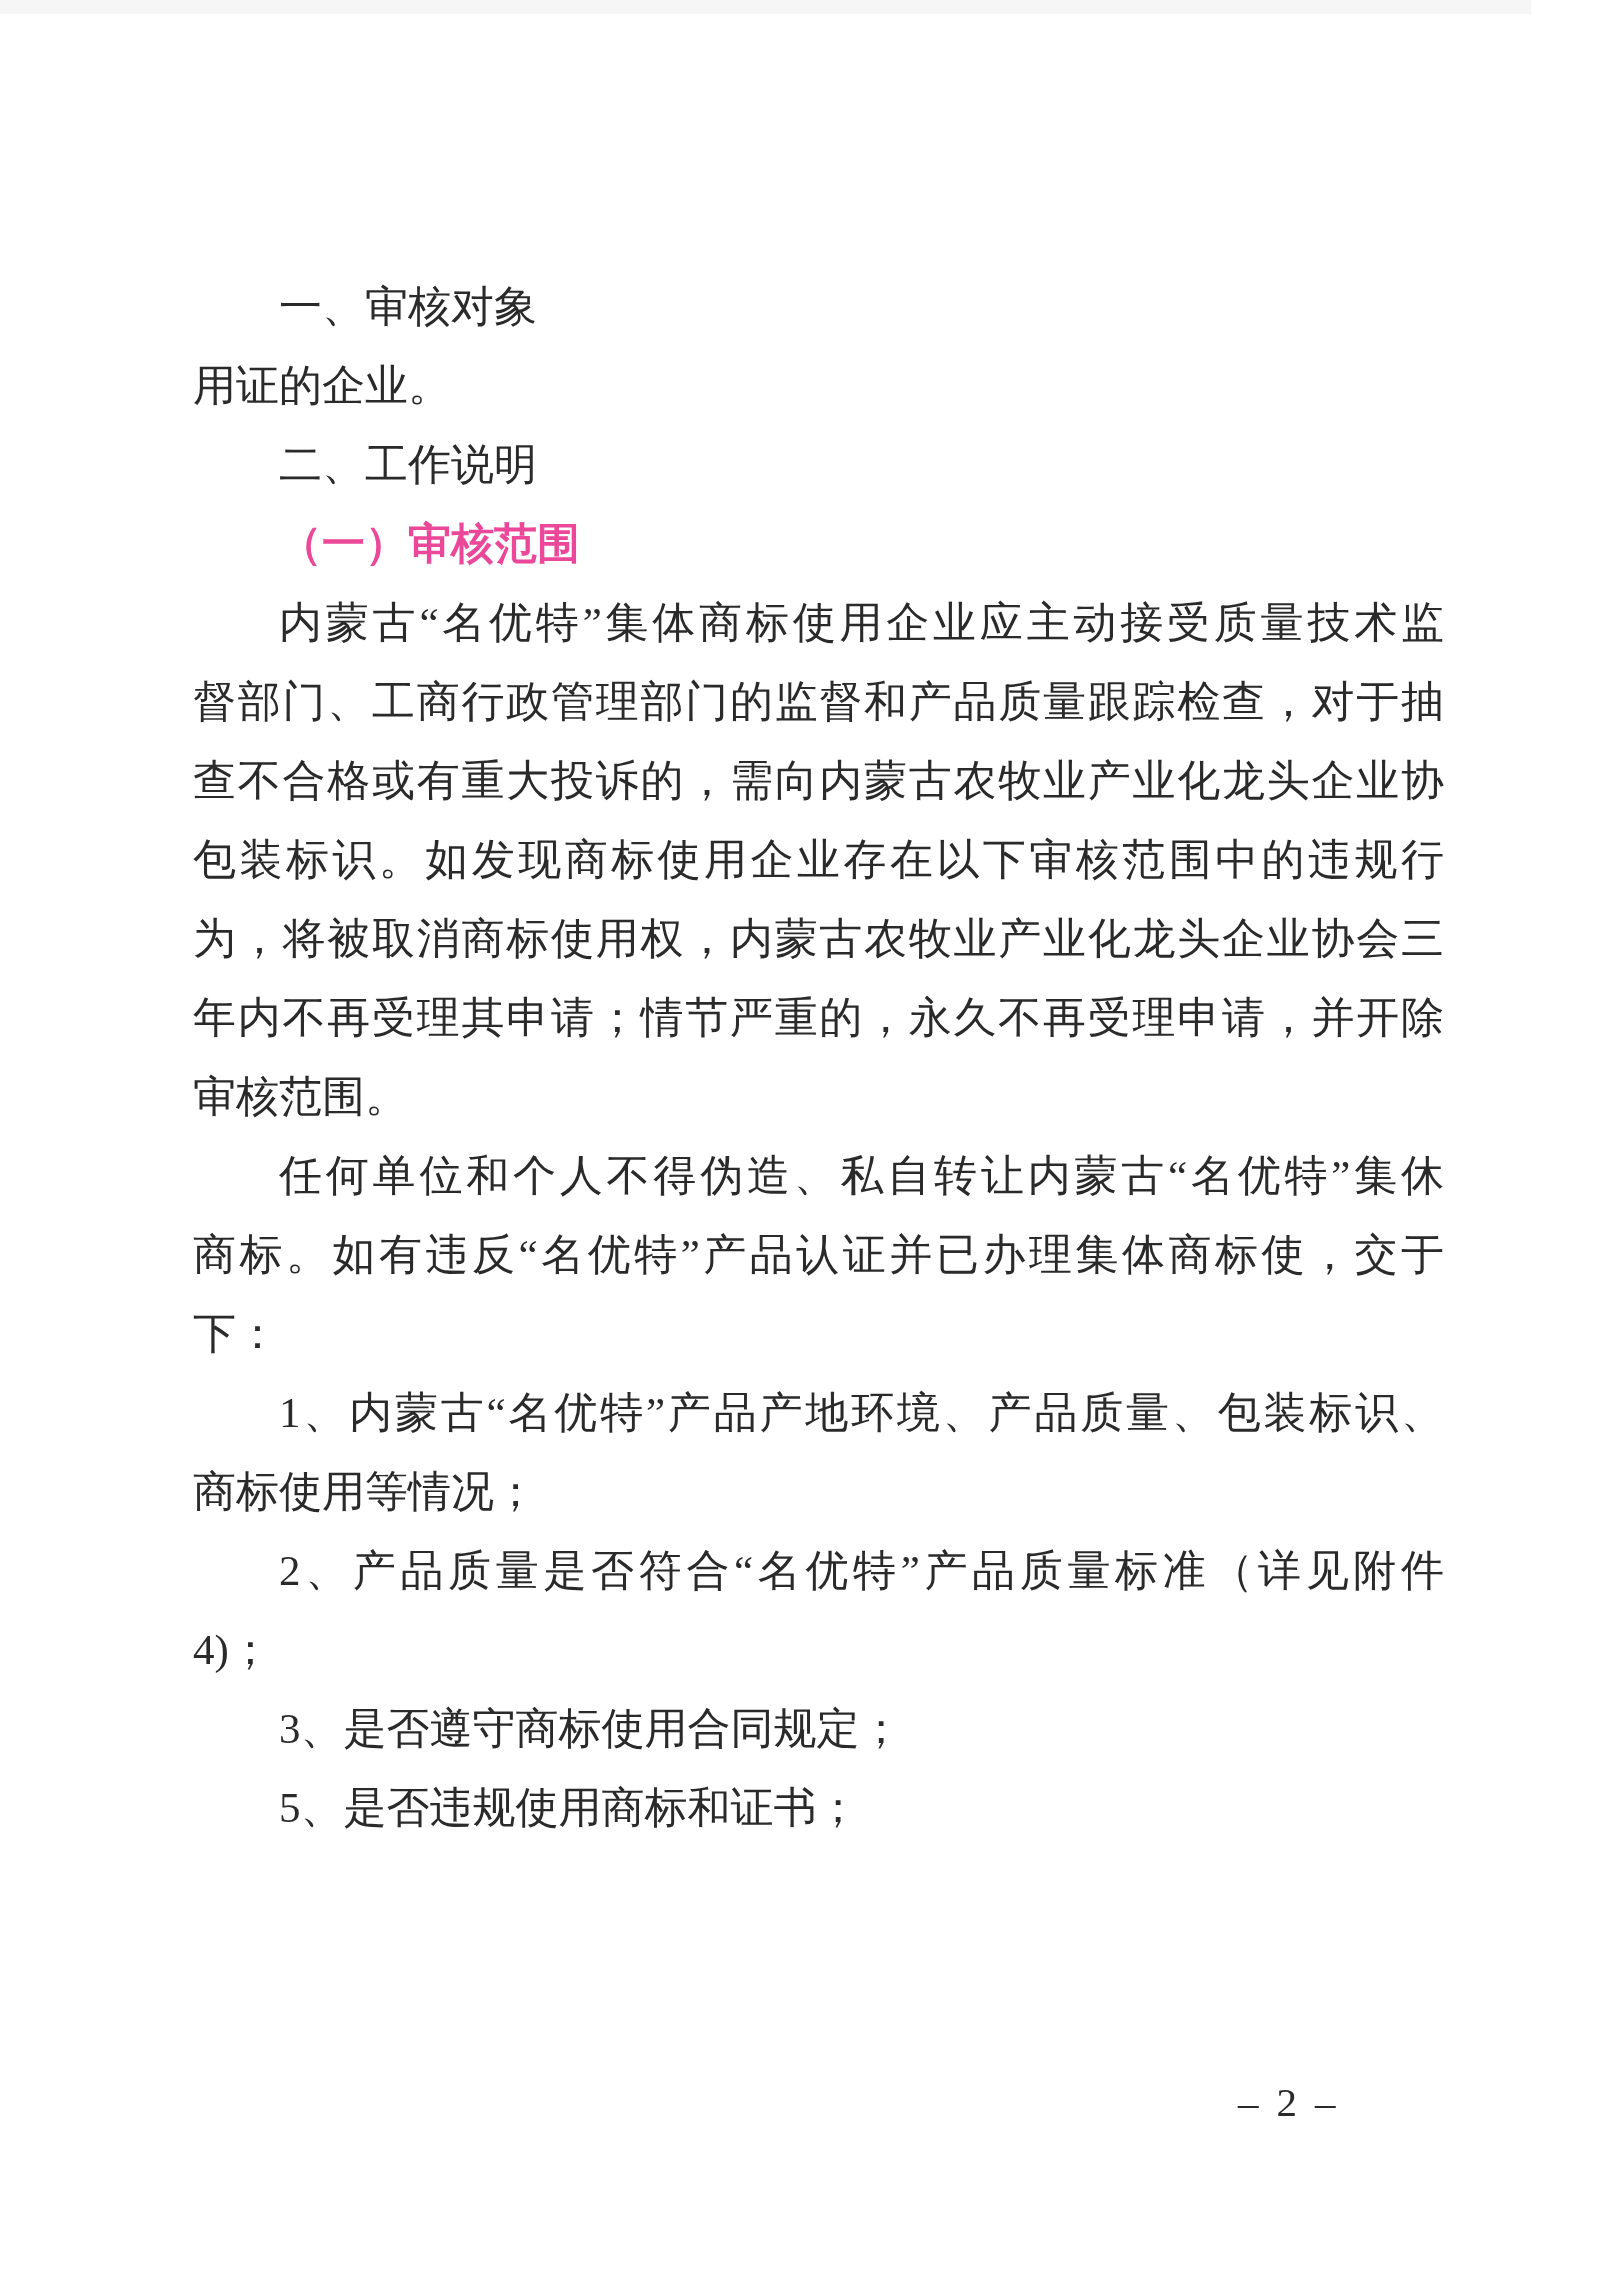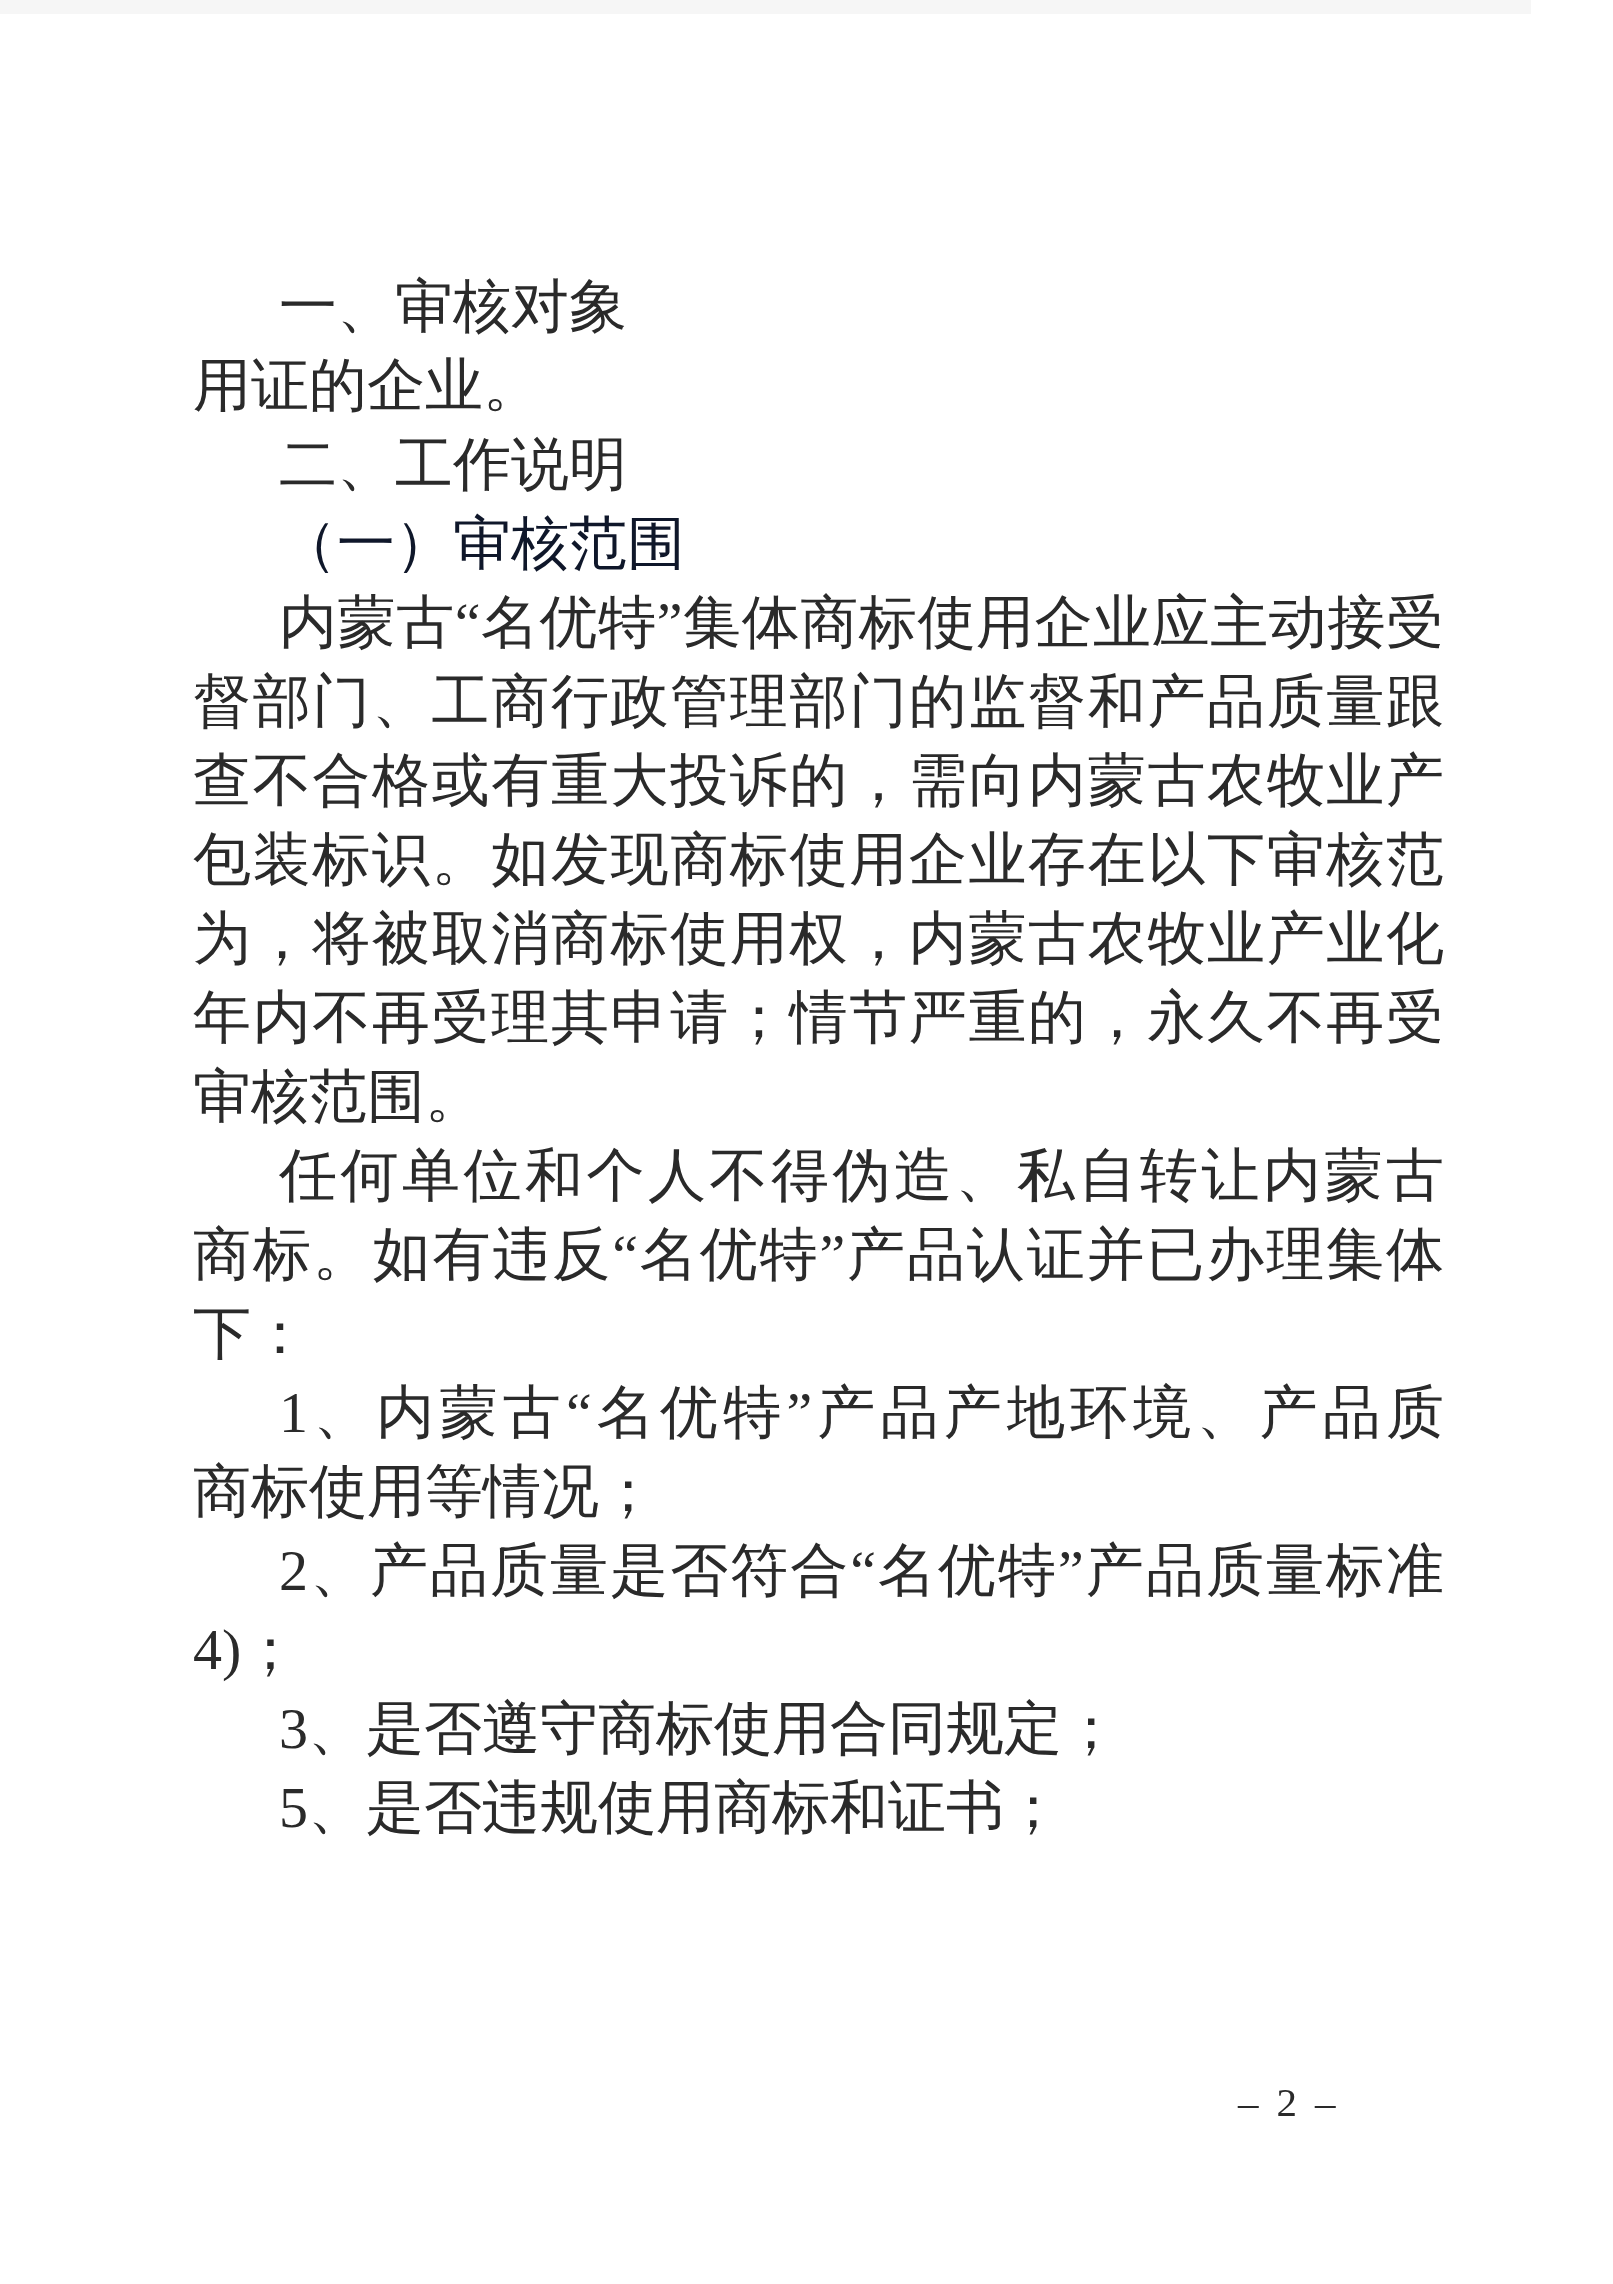--- a/index.html
+++ b/index.html
@@ -27,38 +27,38 @@
   }
   .doc-body {
     position: absolute;
     left: 193px;
     top: 267px;
     width: 1251px;
   }
   .line {
     height: 79px;
     line-height: 79px;
-    font-size: 58px;
+    font-size: 43px;
     letter-spacing: 0;
     text-align: left;
     white-space: nowrap;
     font-weight: 400;
   }
   .line.fill {
     white-space: normal;
     text-align: justify;
     text-align-last: justify;
     overflow: hidden;
   }
   .line.i2 {
     text-indent: 86px;
   }
   .line.bold {
-    font-weight: 400;
-    color: #0f172a;
+    font-weight: 700;
+    color: #ec4899;
   }
   .page-number {
     position: absolute;
     left: 1238px;
     top: 2078px;
     font-size: 41px;
     line-height: 49px;
     word-spacing: 7.8px;
     color: #2a2a2a;
     white-space: nowrap;

